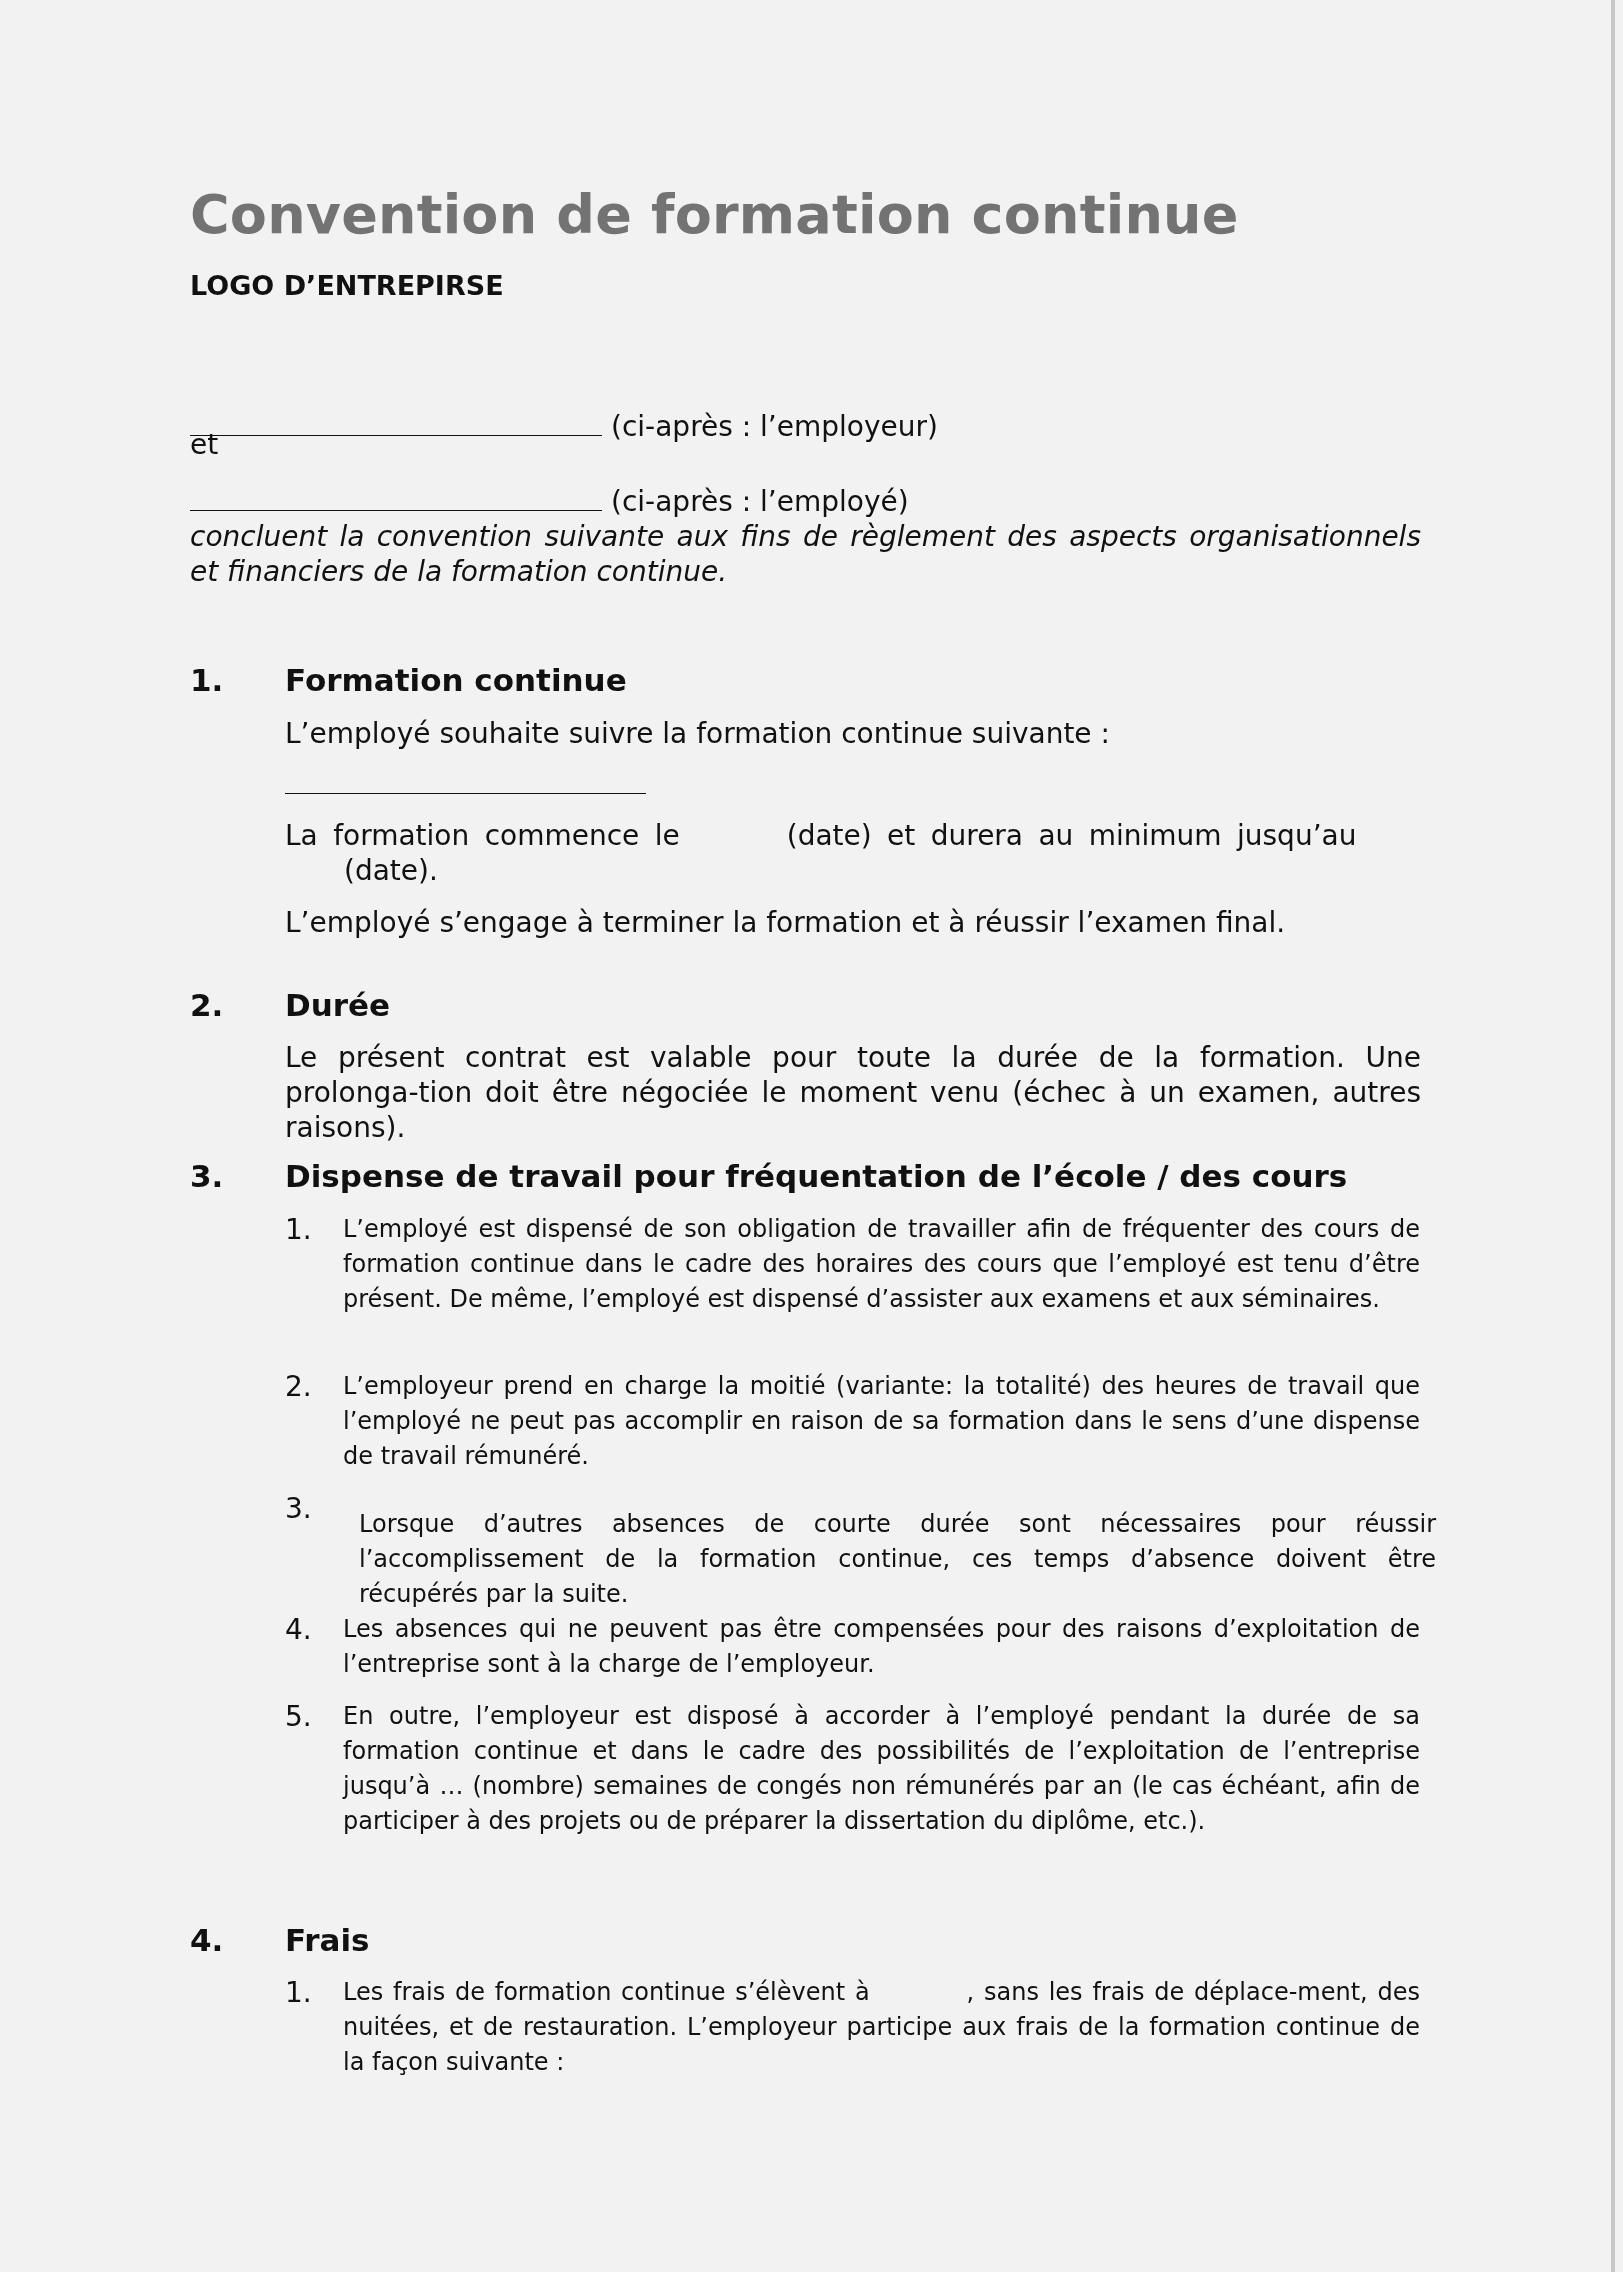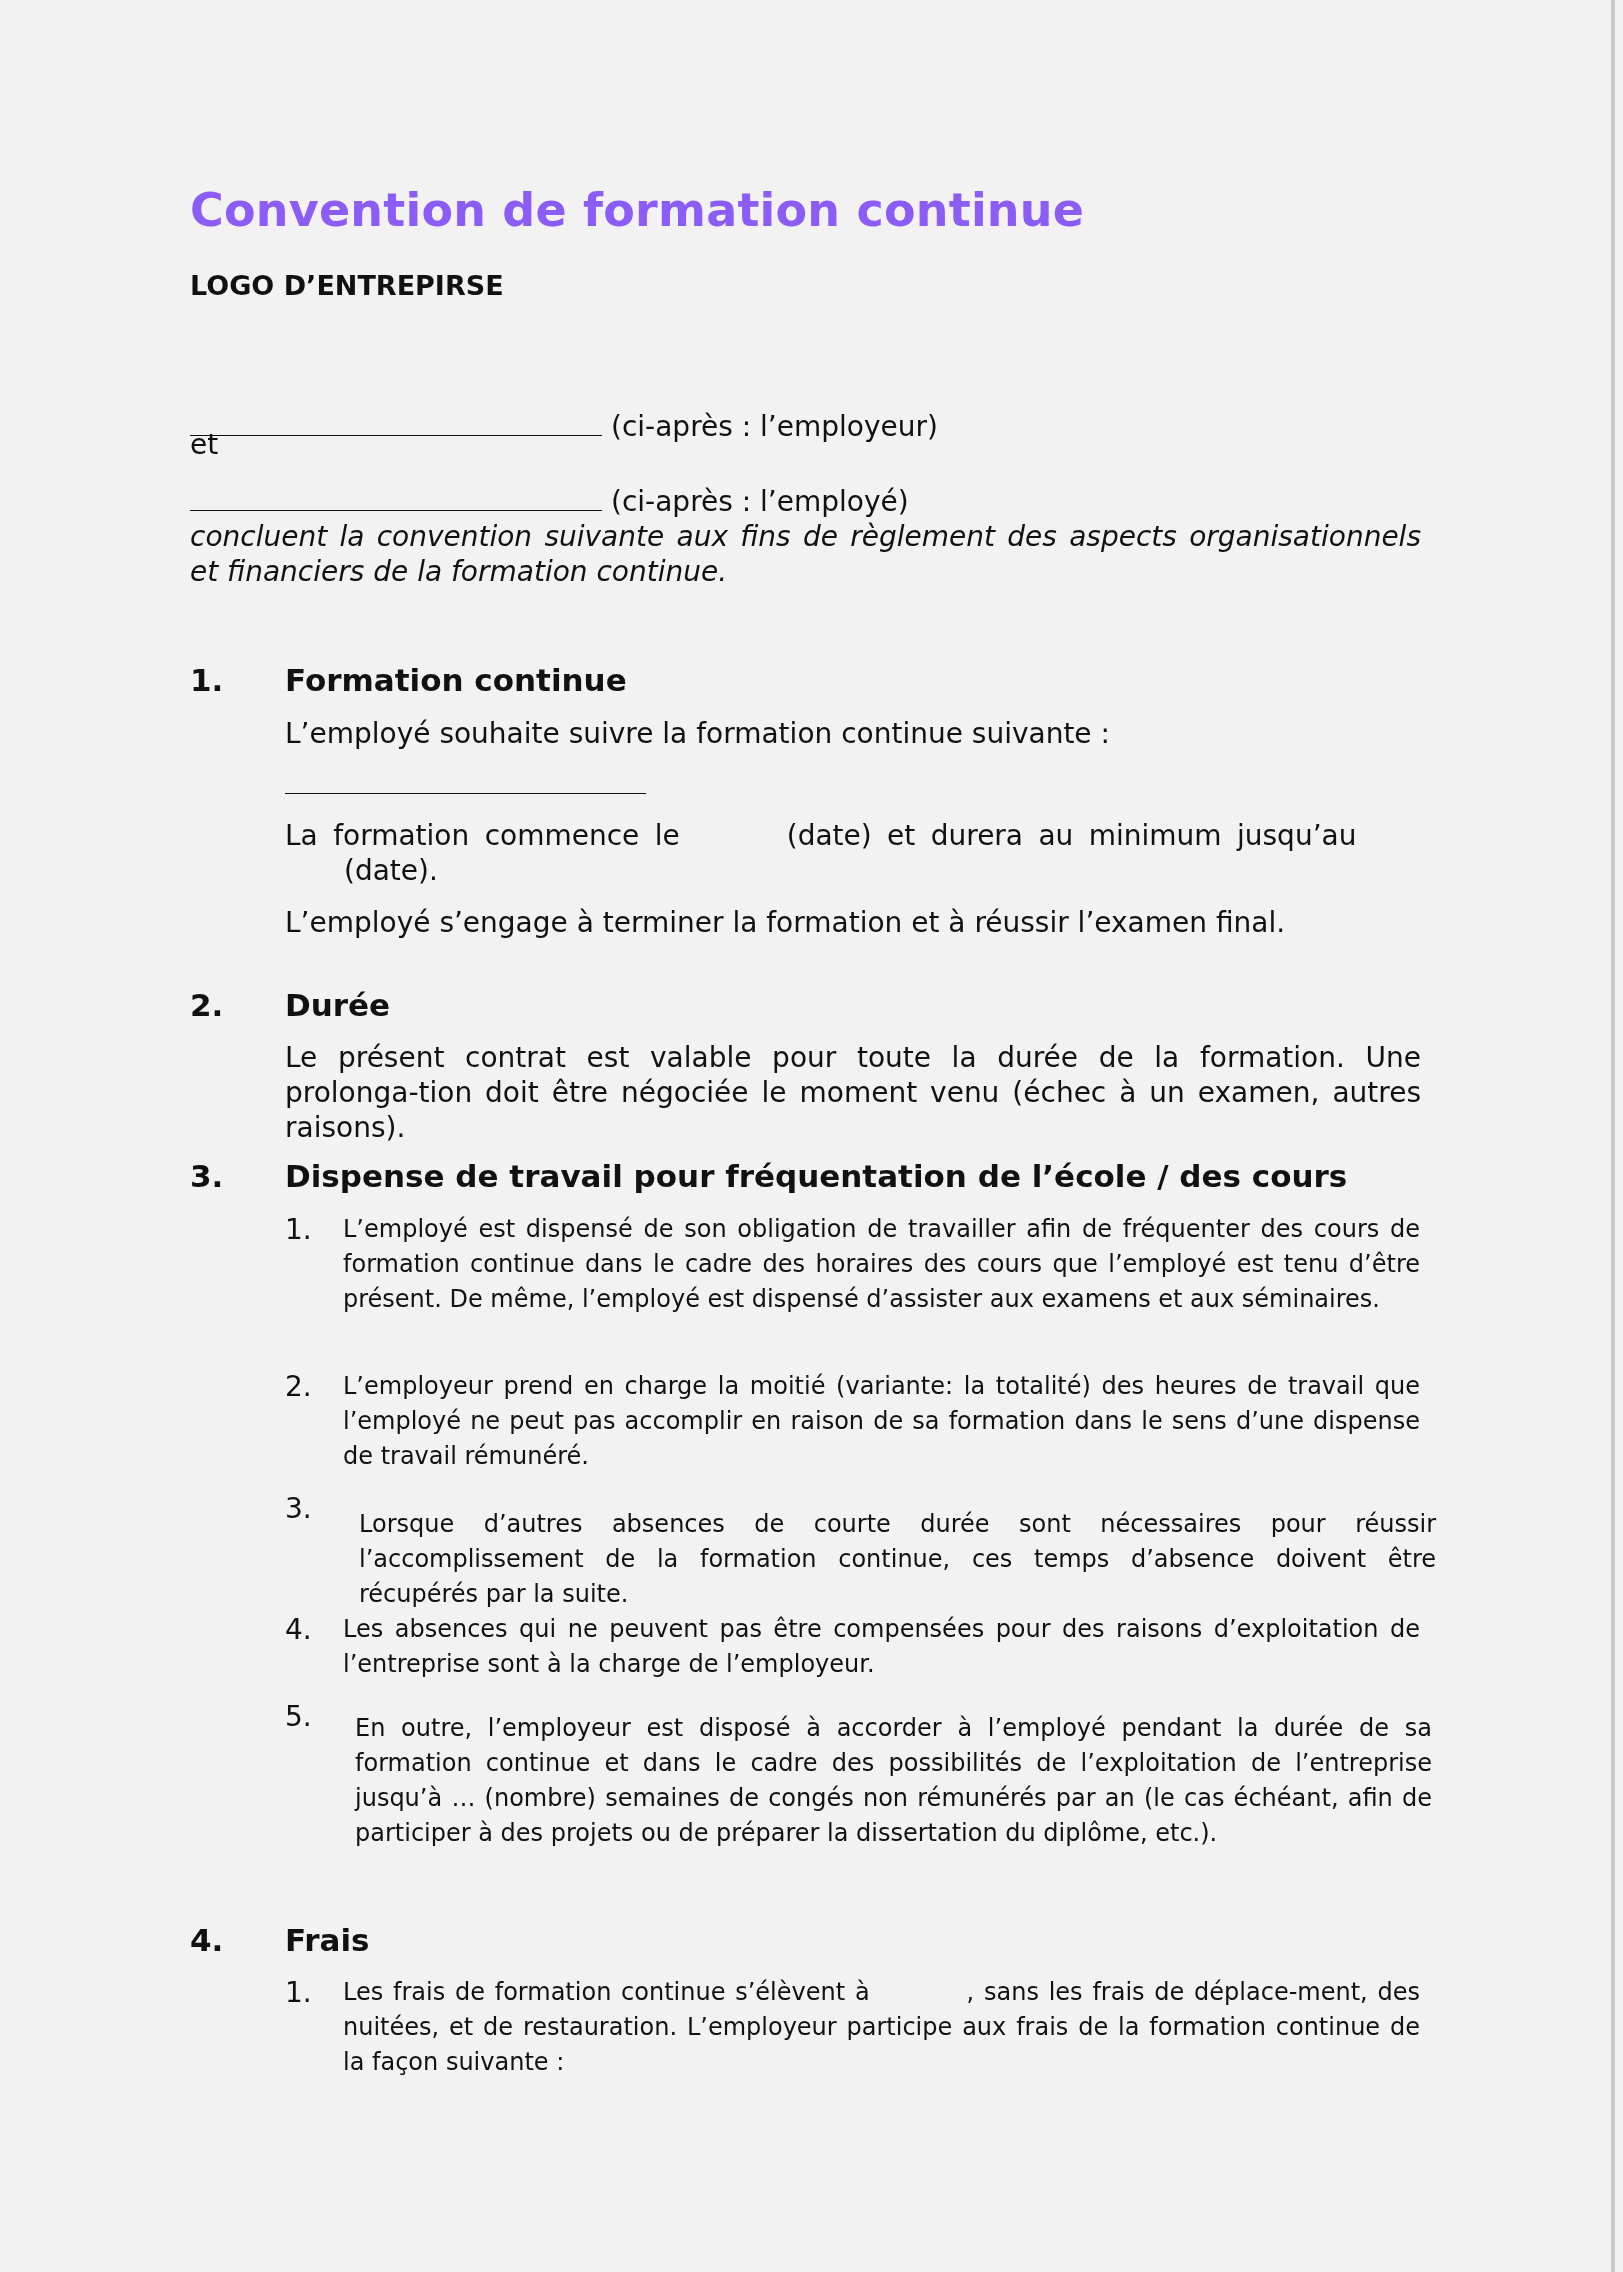--- a/index.html
+++ b/index.html
@@ -4,21 +4,21 @@
 <style>
   html, body { margin: 0; padding: 0; }
   body {
     width: 1623px; height: 2273px; background: #f2f2f2; position: relative; overflow: hidden;
     font-family: "DejaVu Sans", sans-serif; color: #111;
   }
   .page-edge { position: absolute; left: 1611px; top: 0; width: 3.9px; height: 2273px; background: #c8c8c8; }
   .doc { position: absolute; left: 190px; top: 0; width: 1231px; }
   .title {
     position: absolute; left: 0; top: 183px; margin: 0;
-    font-size: 46px; font-weight: bold; color: #8b5cf6; letter-spacing: 0.2px; white-space: nowrap;
+    font-size: 54px; font-weight: bold; color: #737373; letter-spacing: 0.2px; white-space: nowrap;
   }
   .logo { position: absolute; left: 0; top: 270px; font-size: 27px; font-weight: bold; white-space: nowrap; }
   .p { font-size: 28px; line-height: 35px; margin: 0; }
   .abs { position: absolute; left: 0; white-space: nowrap; }
   .blank-line { display: inline-block; border-bottom: 1.9px solid #111; height: 26px; vertical-align: baseline; margin-right: 9px; }
   .just { text-align: justify; }
   .heading { position: absolute; left: 0; font-size: 31px; font-weight: bold; white-space: nowrap; }
   .heading .num { position: absolute; left: 0; }
   .heading .txt { position: absolute; left: 95px; }
   .indent { position: absolute; left: 95px; width: 1136px; }
@@ -83,21 +83,21 @@
   <div class="li" style="top:1491px;">
     <span class="n">3.</span>
     <p class="t" style="margin:16px; text-align-last:left;">Lorsque d’autres absences de courte durée sont nécessaires pour réussir l’accomplissement de la formation continue, ces temps d’absence doivent être récupérés par la suite.</p>
   </div>
   <div class="li" style="top:1612px;">
     <span class="n">4.</span>
     <p class="t" style="margin:0; text-align-last:left;">Les absences qui ne peuvent pas être compensées pour des raisons d’exploitation de l’entreprise sont à la charge de l’employeur.</p>
   </div>
   <div class="li" style="top:1699px;">
     <span class="n">5.</span>
-    <p class="t" style="margin:12px; text-align-last:left;">En outre, l’employeur est disposé à accorder à l’employé pendant la durée de sa formation continue et dans le cadre des possibilités de l’exploitation de l’entreprise jusqu’à … (nombre) semaines de congés non rémunérés par an (le cas échéant, afin de participer à des projets ou de préparer la dissertation du diplôme, etc.).</p>
+    <p class="t" style="margin:0; text-align-last:left;">En outre, l’employeur est disposé à accorder à l’employé pendant la durée de sa formation continue et dans le cadre des possibilités de l’exploitation de l’entreprise jusqu’à … (nombre) semaines de congés non rémunérés par an (le cas échéant, afin de participer à des projets ou de préparer la dissertation du diplôme, etc.).</p>
   </div>
 
   <div class="heading" style="top:1922px;">
     <span class="num">4.</span>
     <span class="txt">Frais</span>
   </div>
   <div class="li" style="top:1975px;">
     <span class="n">1.</span>
     <p class="t" style="margin:0; text-align-last:left;"><span>Les frais de formation continue s’élèvent à</span><span class="gap" style="width:97px;"></span><span>, sans les frais de déplace-ment, des nuitées, et de restauration. L’employeur participe aux frais de la formation continue de la façon suivante :</span></p>
   </div>

